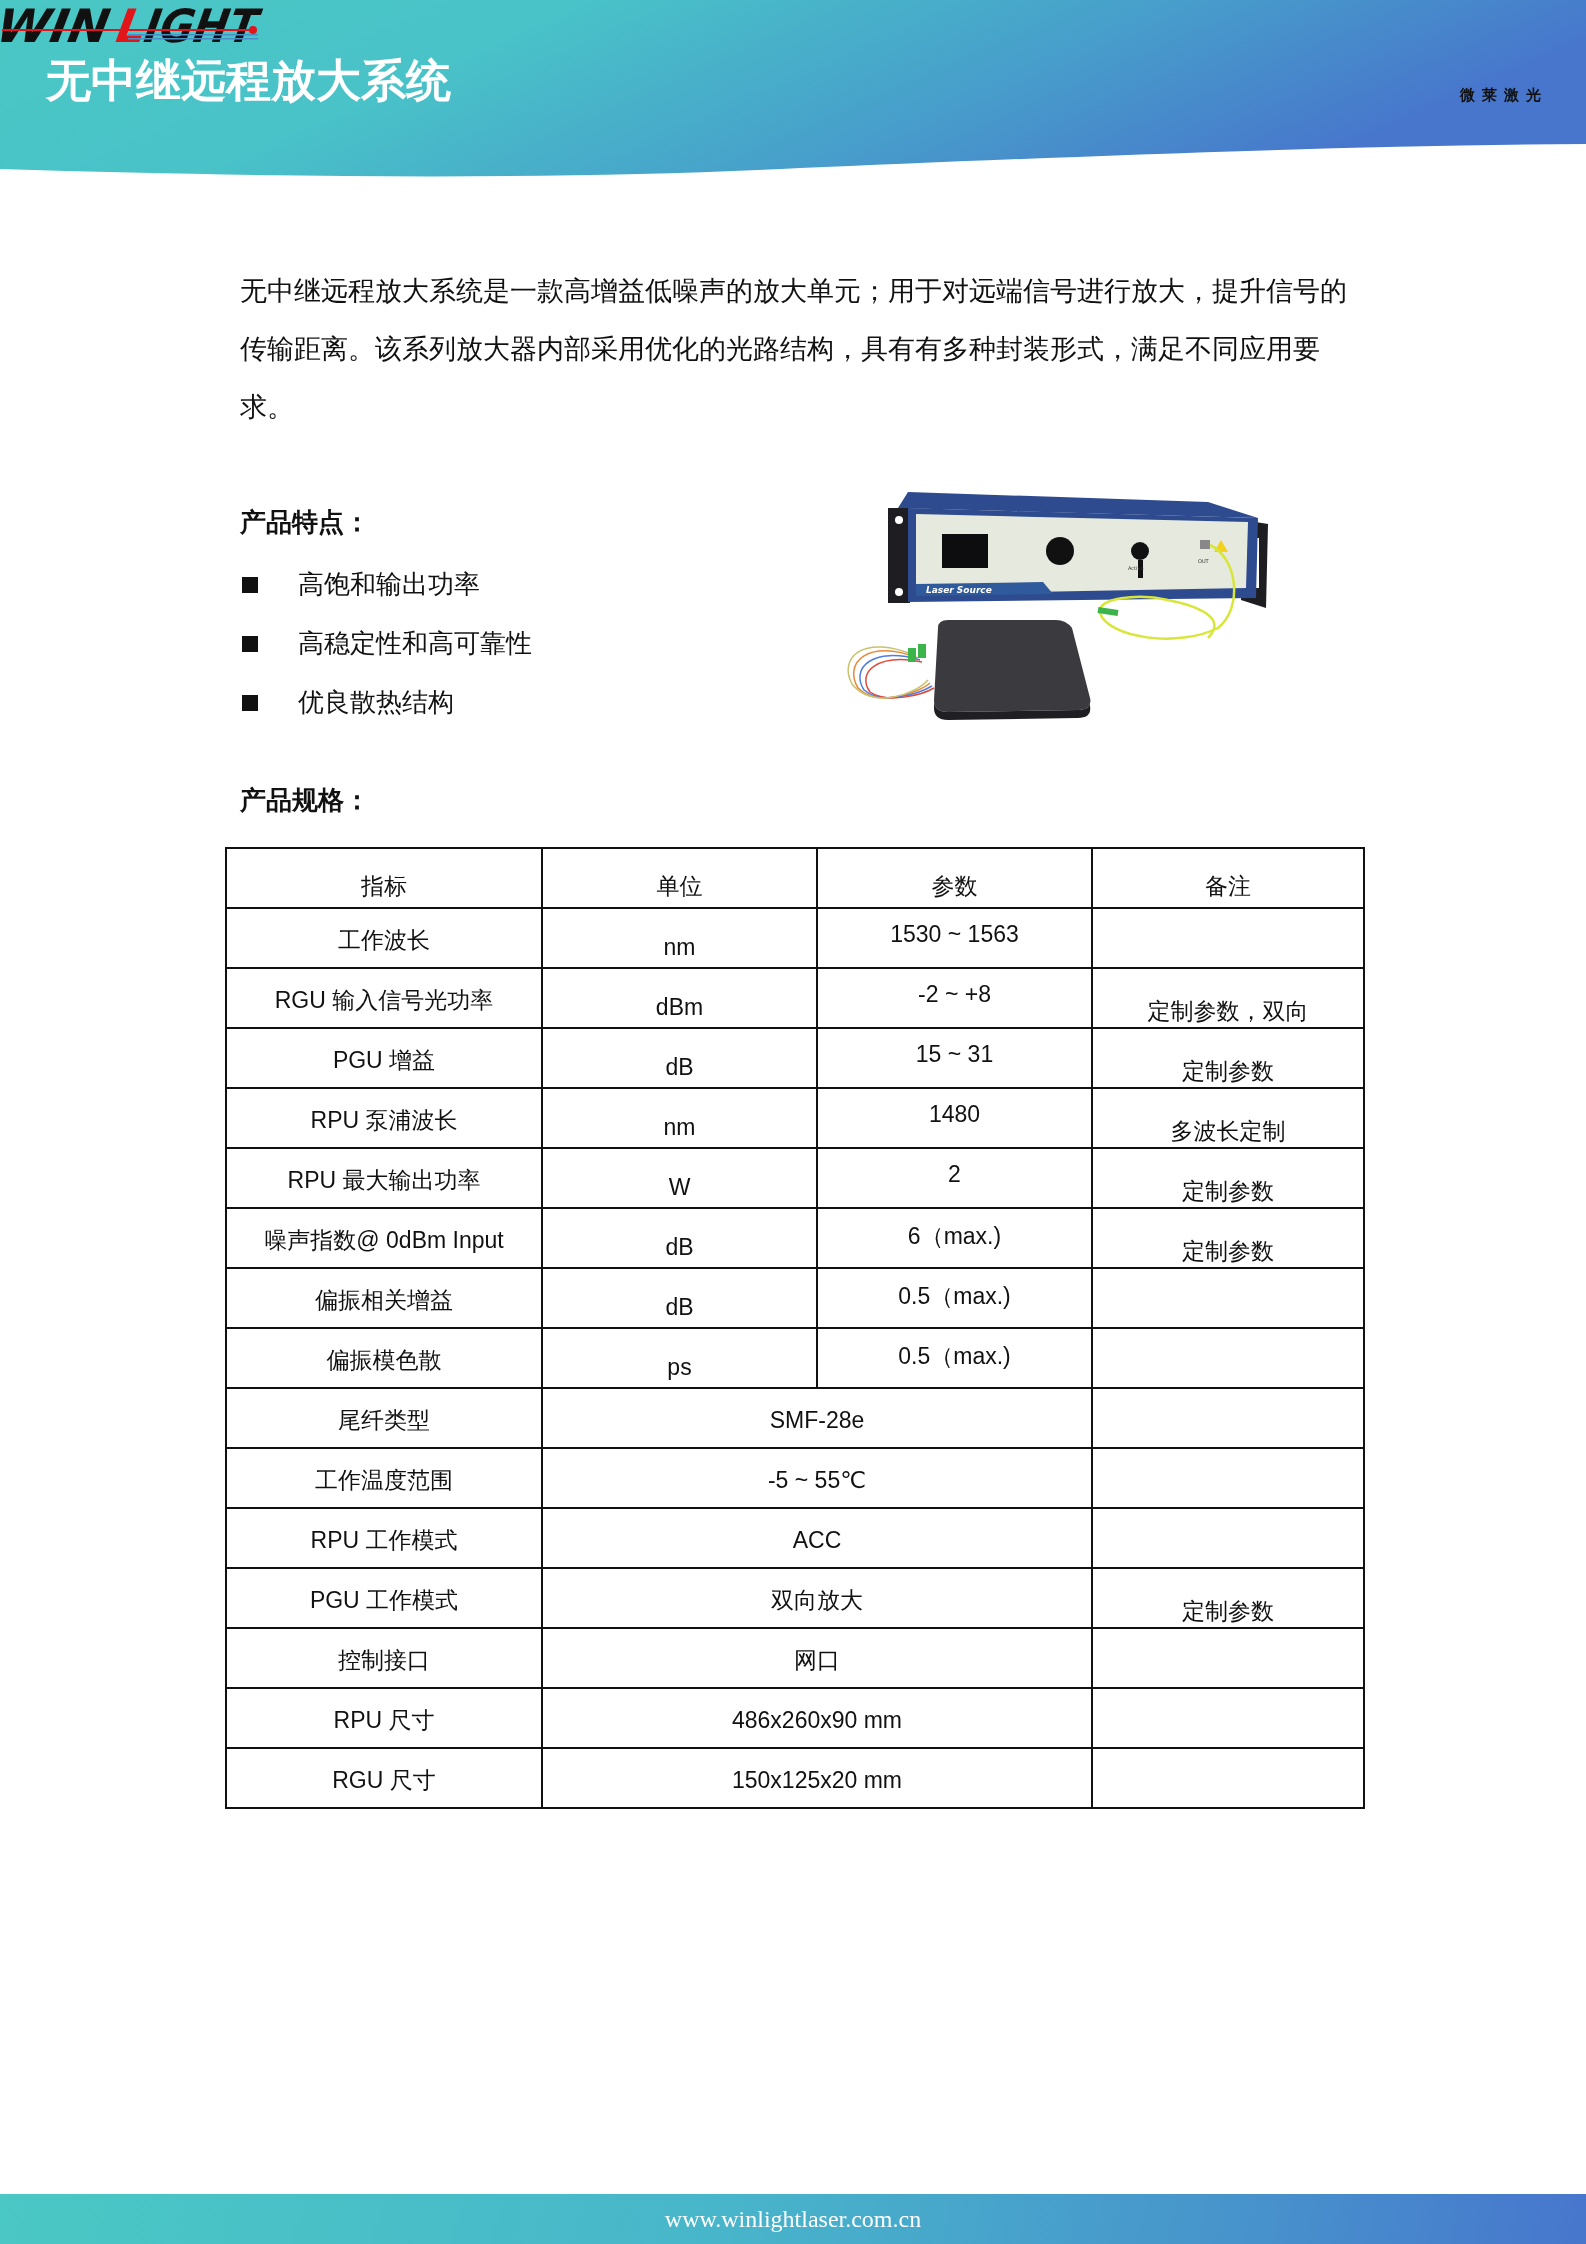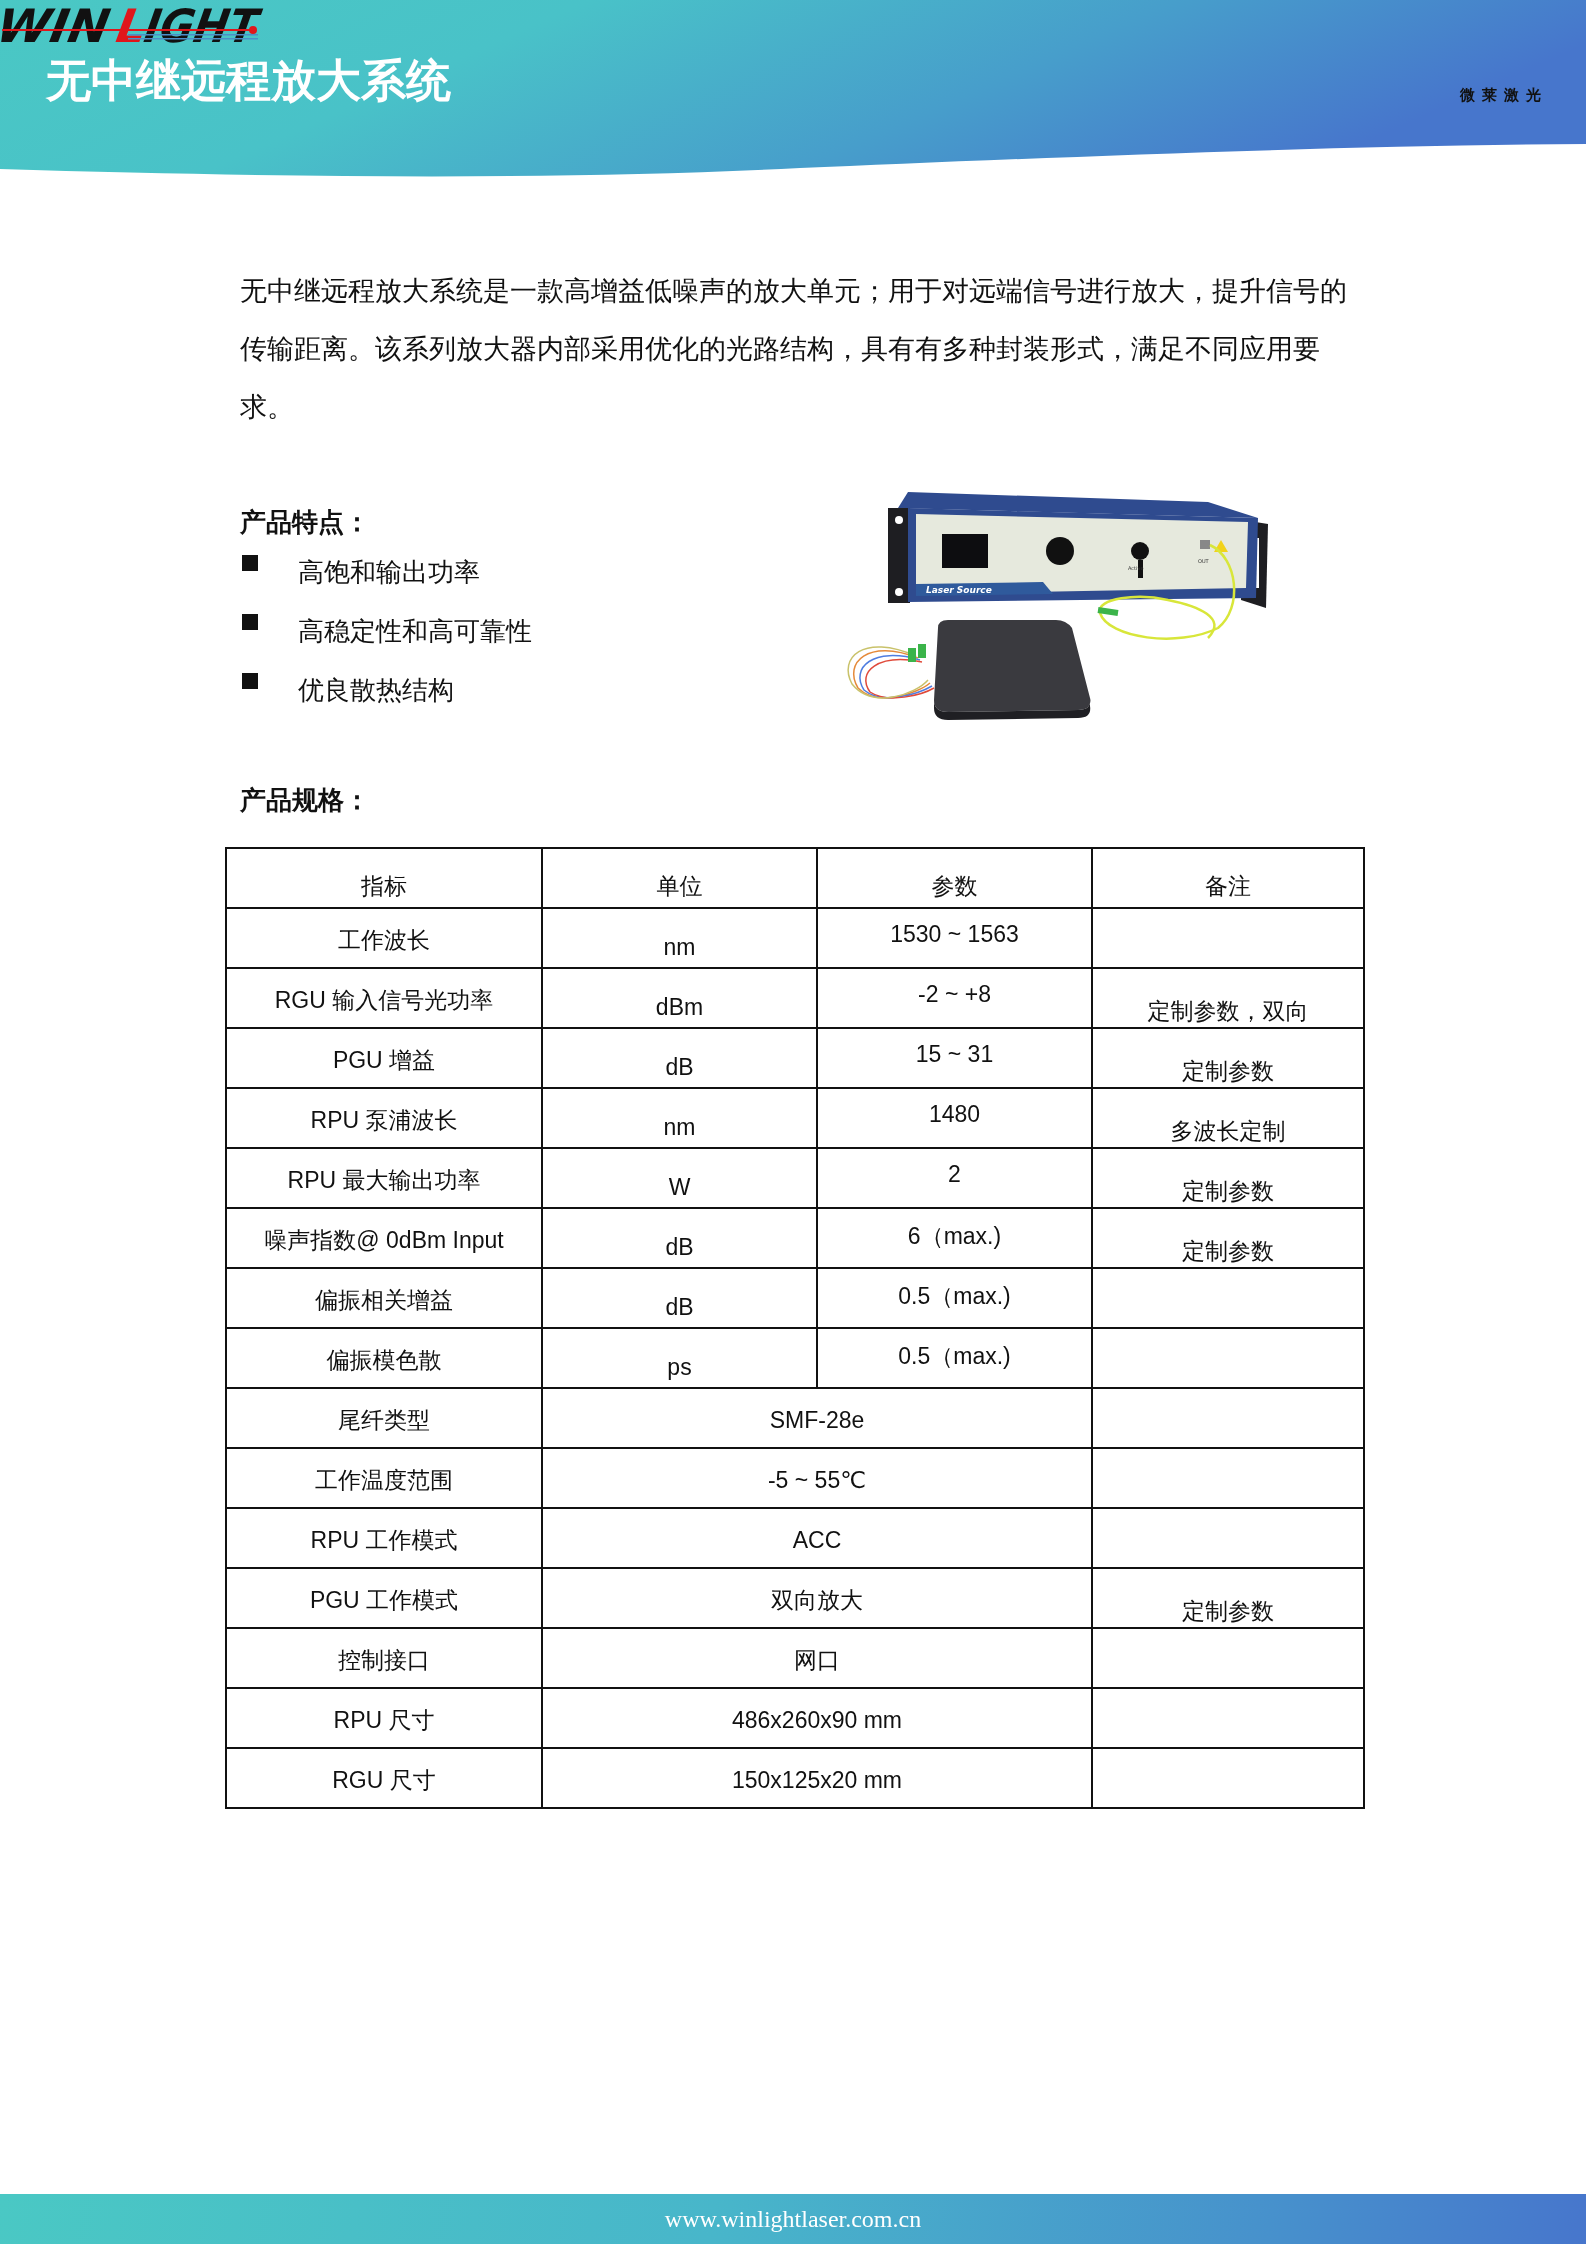--- a/index.html
+++ b/index.html
@@ -27,21 +27,21 @@
     font-size: 27px; line-height: 58px; color: #111;
     font-family: "DejaVu Sans", sans-serif;
   }
 
   .section-title {
     position: absolute; left: 240px;
     font-size: 26px; font-weight: bold; color: #111;
     font-family: "DejaVu Sans", sans-serif;
   }
   .features { position: absolute; left: 240px; top: 555px; }
-  .feature { position: relative; height: 59px; display: flex; }
+  .feature { position: relative; height: 59px; display: flex; align-items: center; }
   .feature .bullet { width: 16px; height: 16px; background: #111; margin-right: 40px; margin-left: 2px; }
   .feature .text { font-size: 26px; color: #111; }
 
   
   .product { position: absolute; left: 838px; top: 488px; width: 440px; height: 255px; }
 
   
   .spec-table {
     position: absolute; left: 225px; top: 847px; width: 1138px;
     border-collapse: collapse; table-layout: fixed;

